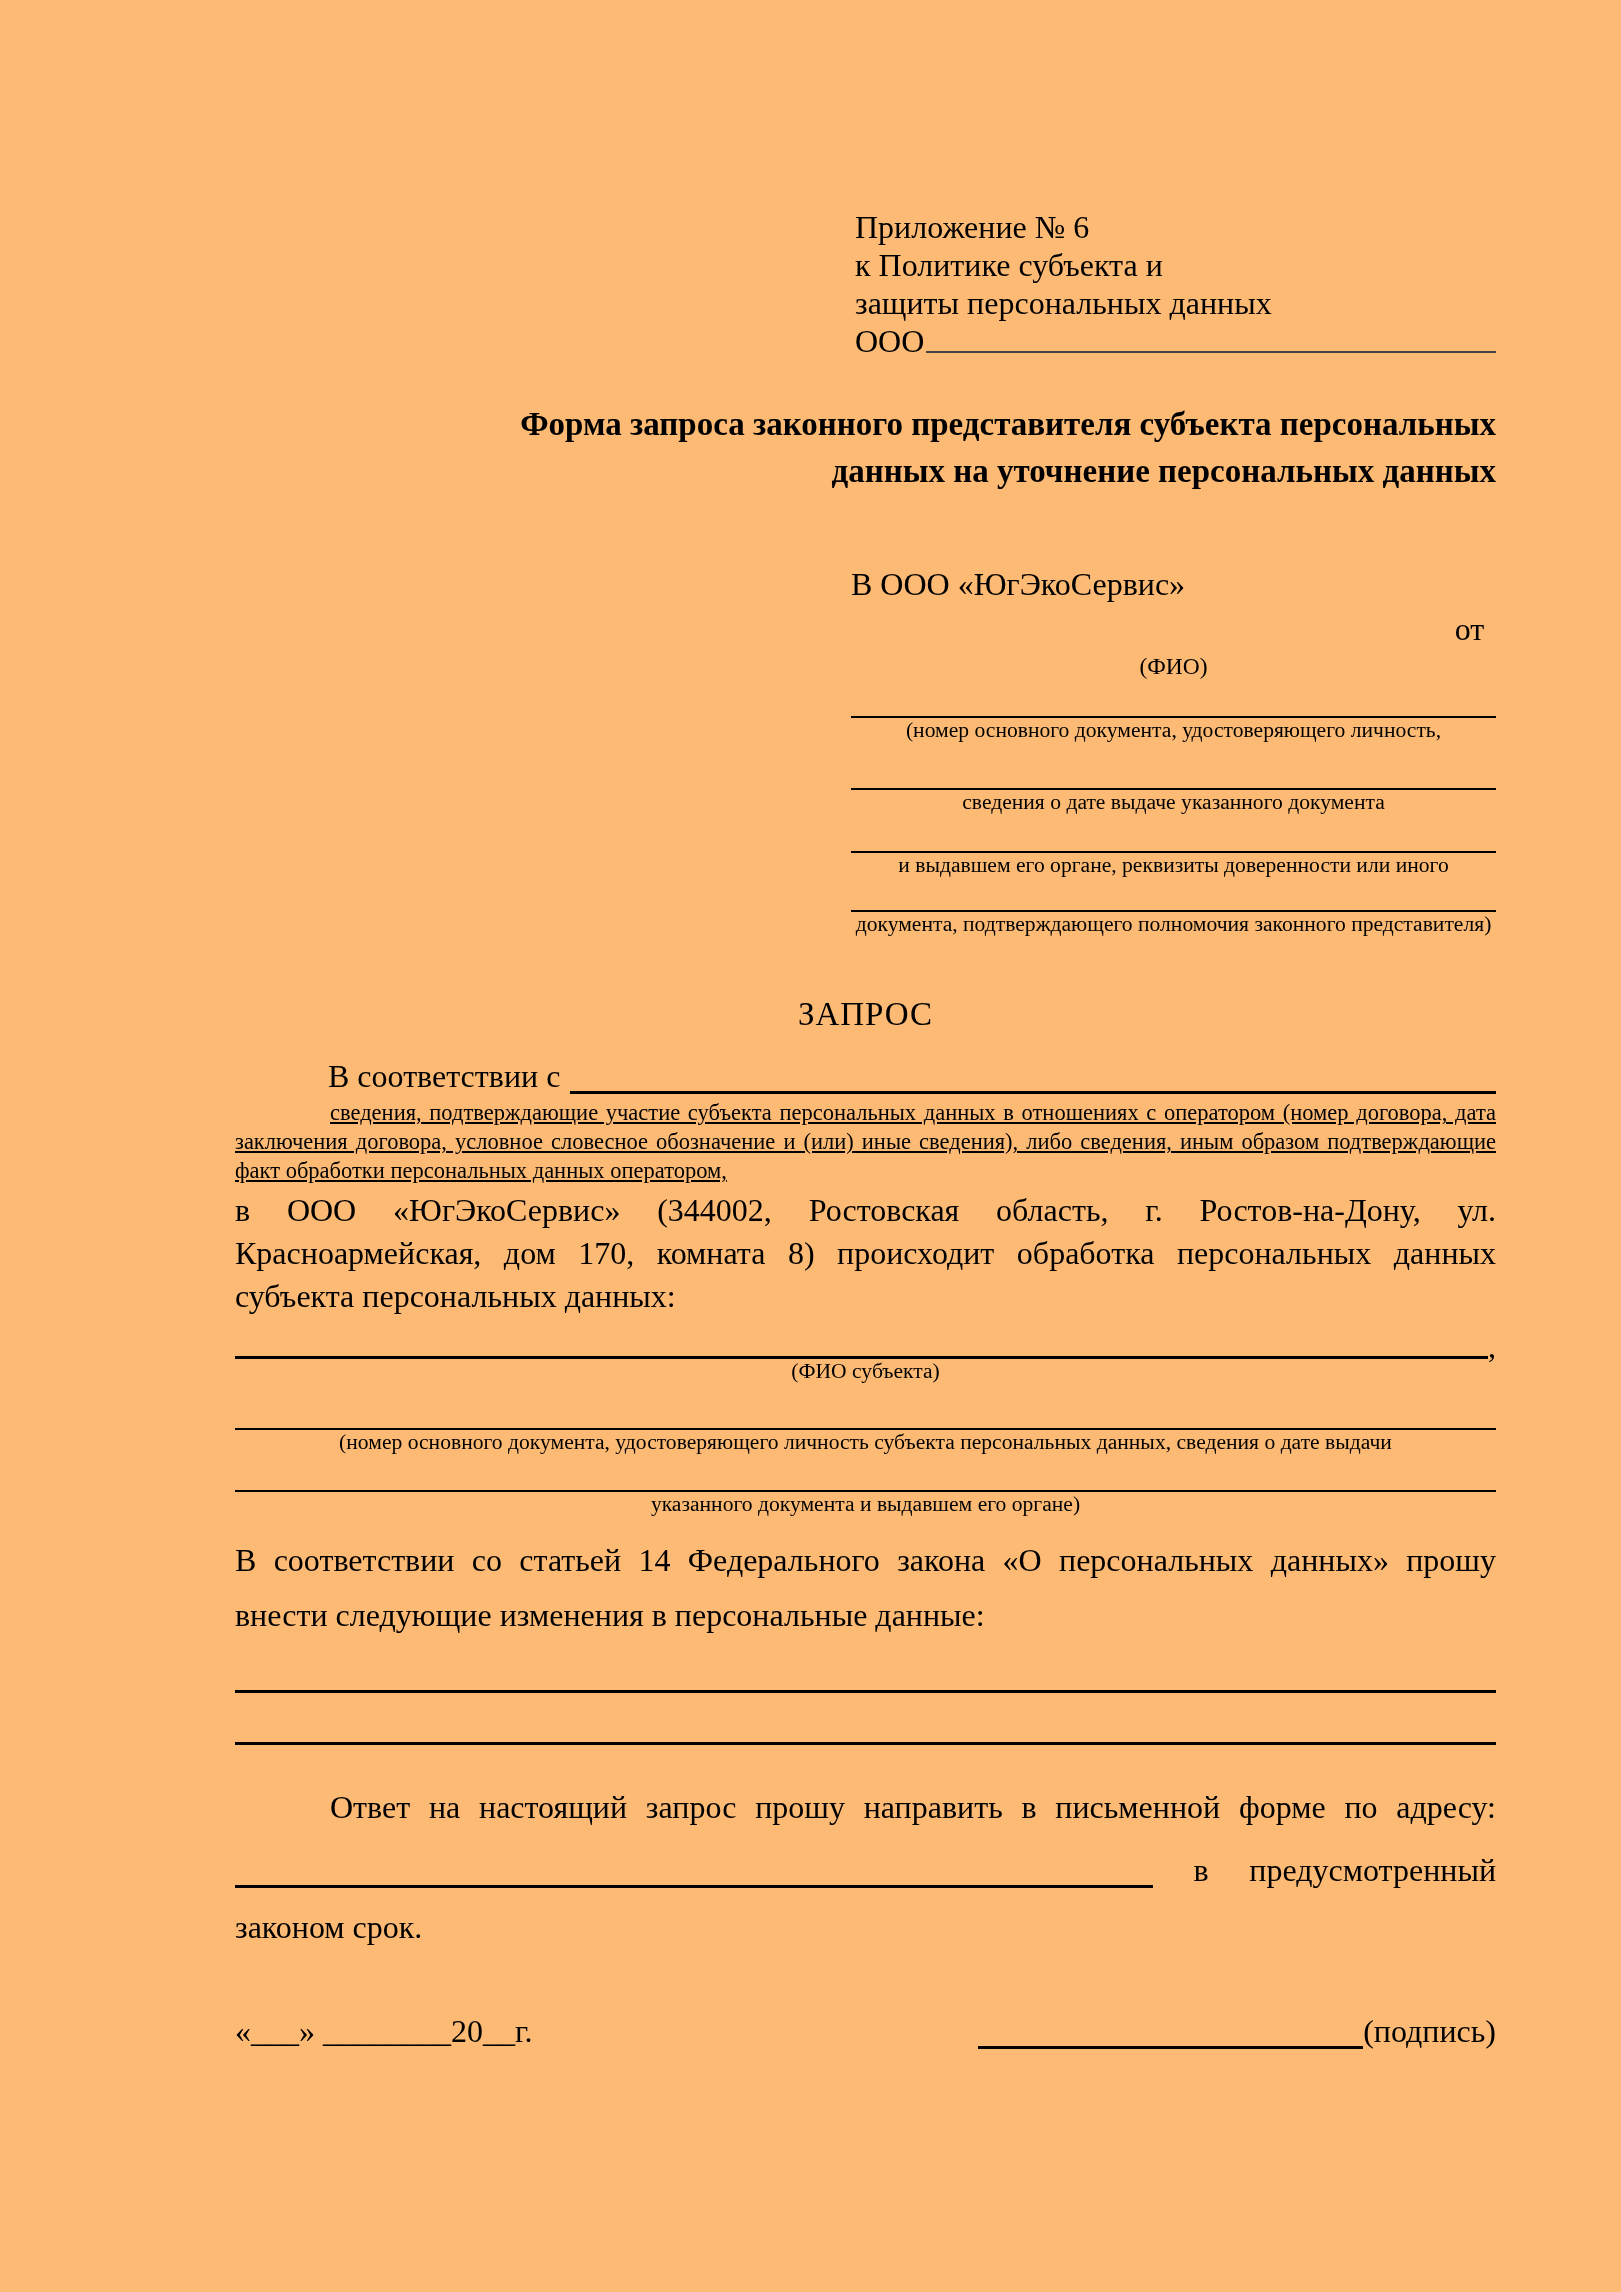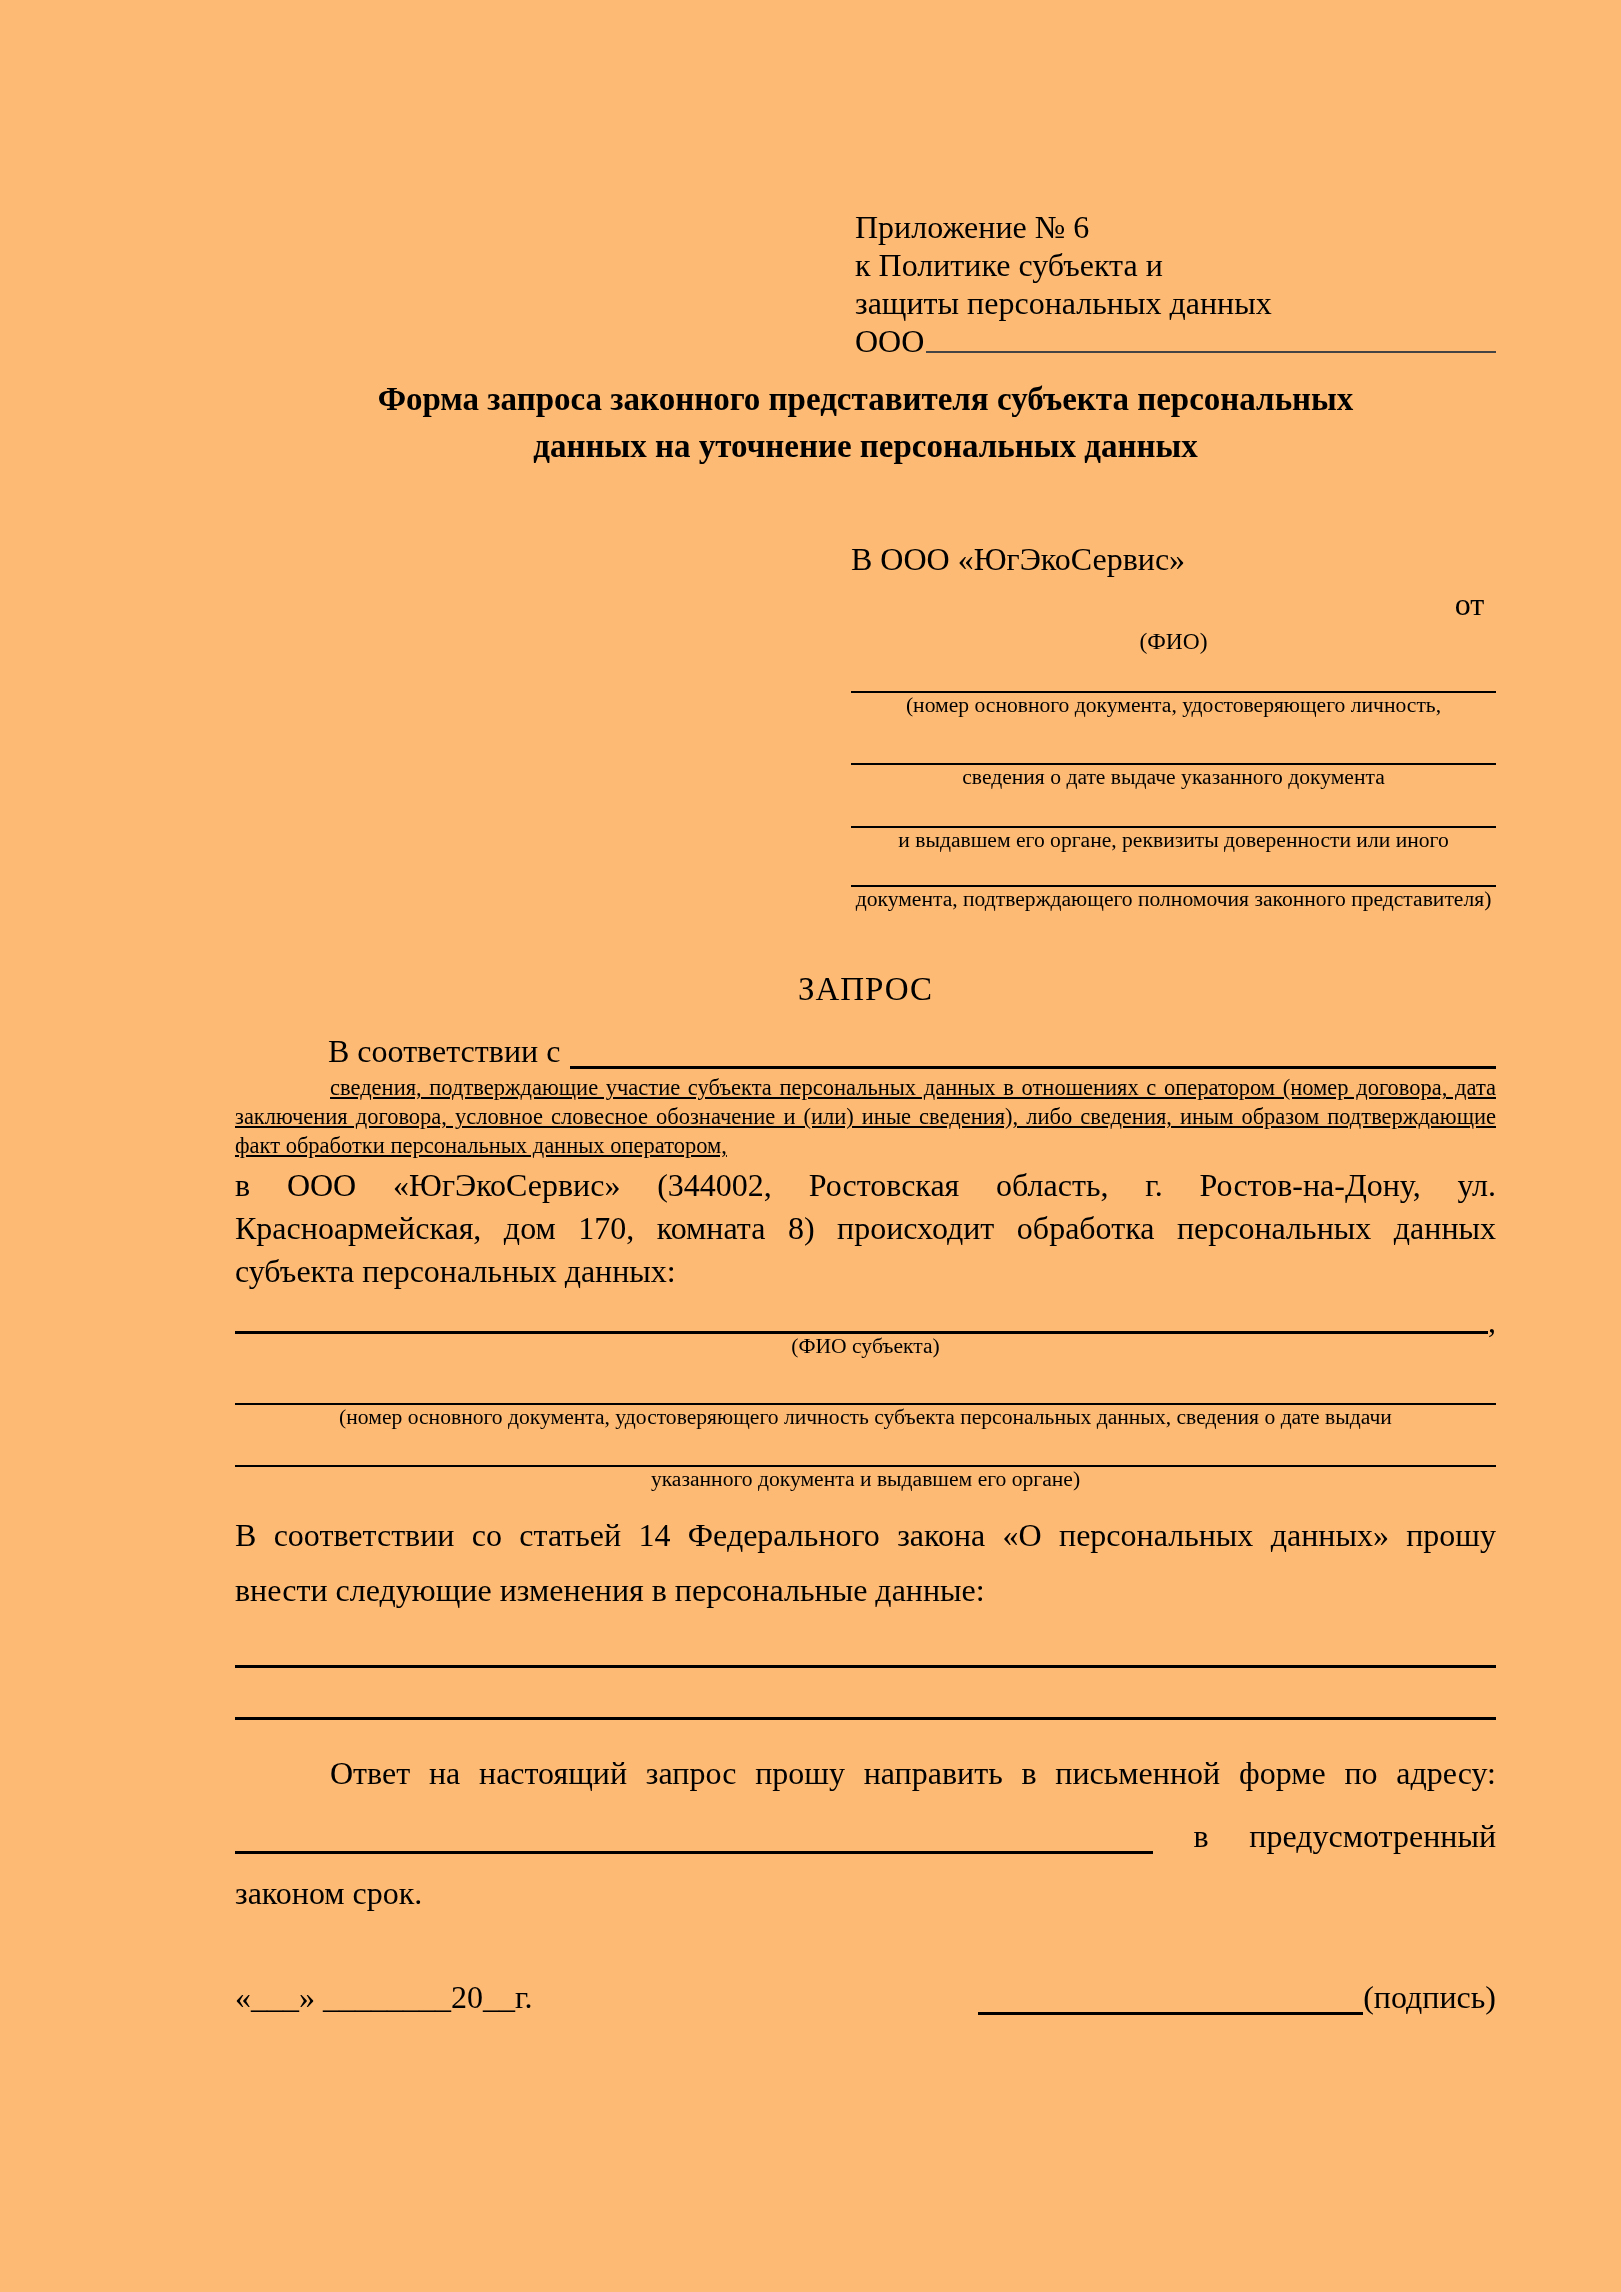--- a/index.html
+++ b/index.html
@@ -12,21 +12,21 @@
     font-family:"Liberation Serif","DejaVu Serif",serif;
     padding:208px 125px 0 235px;
     overflow:hidden;
   }
   p{margin:0;}
   
   .annex{margin-left:620px;font-size:32px;line-height:38px;}
   .annex-company{display:flex;align-items:flex-start;}
   .thin-blank{flex:1;border-bottom:2px solid #444;height:29px;margin-left:2px;}
   
-  .title{margin-top:16px;font-weight:700;font-size:33px;line-height:47px;text-align:center;}
+  .title{margin-top:41px;font-weight:700;font-size:33px;line-height:47px;text-align:right;}
   
   .to-block{margin-left:616px;margin-top:71px;}
   .to-line{font-size:32px;height:39px;}
   .from-row{display:flex;align-items:flex-end;margin-top:7.8px;height:39px;flex-direction:column;}
   .from-label{font-size:32px;margin-right:11.8px;line-height:33px;}
   .fill{flex:1;border-bottom:3.9px solid #000;}
   .from-row .fill{height:33px;}
   .cap{font-size:21.6px;line-height:25.5px;text-align:center;}
   .cap-fio{font-size:23.5px;line-height:29px;}
   .blank{border-bottom:2.9px solid #000;}
@@ -39,21 +39,21 @@
   .footnote{margin-top:3.9px;font-size:22.5px;line-height:29px;text-align:justify;text-indent:95px;text-decoration:underline;}
   .op-para{margin-top:3.9px;font-size:32px;line-height:43px;text-align:justify;}
   .subject-row{display:flex;align-items:flex-end;height:41px;}
   .subject-row .fill{height:33px;border-bottom-width:3.9px;}
   .comma{font-size:32px;line-height:25.5px;}
   .wide{width:100%;}
   .g2{height:43px;} .g3{height:35px;}
   .law-para{margin-top:15.7px;font-size:32px;line-height:55px;text-align:justify;}
   .big1{height:47px;border-bottom-width:3.9px;}
   .big2{height:49px;border-bottom-width:3.9px;}
-  .reply1{margin-top:32px;font-size:32px;line-height:43px;text-indent:95px;text-align:justify;text-align-last:justify;}
+  .reply1{margin-top:41px;font-size:32px;line-height:43px;text-indent:95px;text-align:justify;text-align-last:justify;}
   .reply2{display:flex;align-items:flex-end;justify-content:space-between;margin-top:9.8px;height:49px;font-size:32px;}
   .reply2 span{line-height:35px;}
   .fill-fixed{width:918px;border-bottom:3.9px solid #000;height:33px;}
   .reply3{margin-top:17.6px;font-size:32px;line-height:43px;}
   
   .footer-row{display:flex;justify-content:space-between;align-items:flex-end;margin-top:55px;font-size:32px;height:45px;text-align:center;}
   .footer-row .date{line-height:35px;}
   .sig{display:flex;align-items:flex-end;}
   .sig-blank{width:385px;border-bottom:3.9px solid #000;height:31px;}
   .sig span{line-height:35px;}

